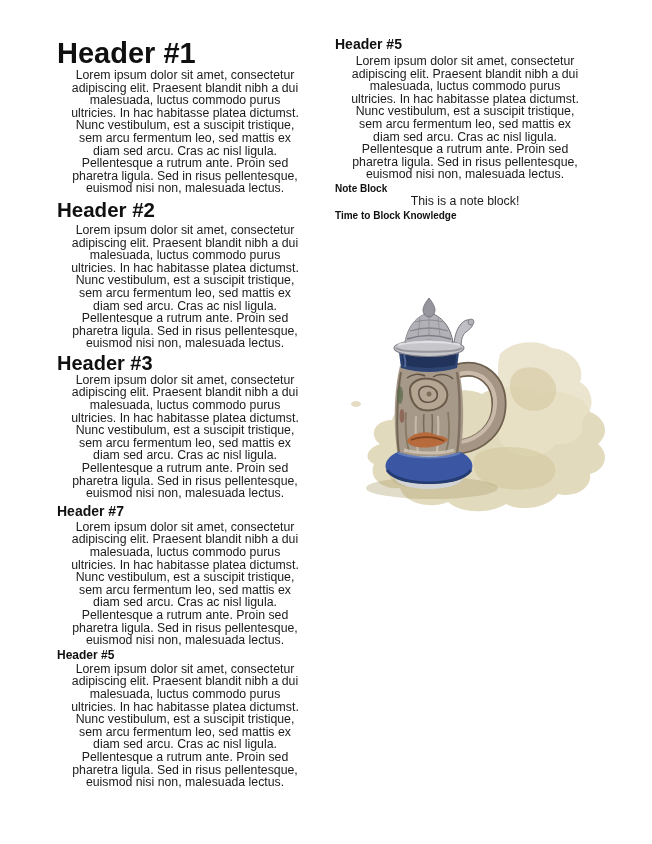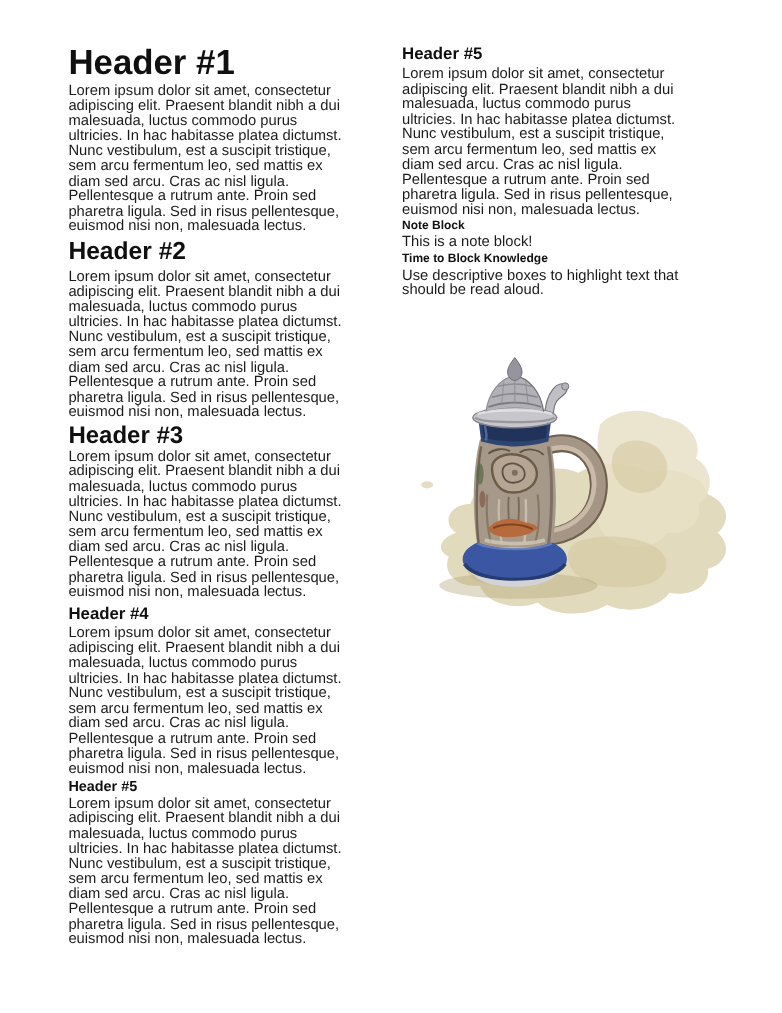--- a/index.html
+++ b/index.html
@@ -1,65 +1,64 @@
 <!DOCTYPE html>
 <html><head>
 <meta charset="utf-8">
 <style>
   html,body{margin:0;padding:0;background:#ffffff;}
   .page{position:relative;width:652px;height:844px;background:#ffffff;overflow:hidden;
         font-family:"Liberation Sans",sans-serif;color:#1b1b1b;}
   .col{position:absolute;top:0;box-sizing:border-box;}
   .col-left{left:57px;width:256px;padding-top:40px;}
   .col-right{left:335px;width:260px;padding-top:37px;}
-  p.body{font-size:12.3px;line-height:12.6px;margin:0 0 1px 0;letter-spacing:0;}
+  p.body{font-size:12.3px;line-height:12.6px;margin:0 0 1px 0;letter-spacing:0;text-align:center;}
   .h1{font-size:29px;line-height:26px;font-weight:700;margin:0 0 3px 0;color:#101010;}
   .h2{font-size:20.5px;line-height:22px;font-weight:700;margin:4px 0 3px 0;color:#101010;}
   .h3{font-size:20px;line-height:17px;font-weight:700;margin:5px 0 2px 0;color:#101010;}
   .h4{font-size:14px;line-height:15px;font-weight:700;margin:4px 0 2px 0;color:#101010;}
   .h5{font-size:12px;line-height:13px;font-weight:700;margin:2px 0 1px 0;color:#101010;}
   .rc-header{font-size:14px;line-height:15px;font-weight:700;margin:0 0 3px 0;color:#101010;}
   .note-title{font-size:10px;line-height:12.5px;font-weight:700;margin:6px 0 0 0;color:#101010;}
   .note-title.tight{margin-top:2px;}
-  .note-text{font-size:12.3px;line-height:12.6px;margin:0;}
+  .note-text{font-size:12.3px;line-height:12.6px;margin:0;text-align:center;}
   .tables-para{margin-top:1px;}
   .tables-para strong{font-weight:700;}
   .illustration{position:absolute;left:350px;top:292px;width:285px;height:230px;}
 </style>
 </head>
 <body>
 
 <div class="page">
 
   <div class="col col-left">
     <div class="h1">Header #1</div>
     <p class="body">Lorem ipsum dolor sit amet, consectetur<br>adipiscing elit. Praesent blandit nibh a dui<br>malesuada, luctus commodo purus<br>ultricies. In hac habitasse platea dictumst.<br>Nunc vestibulum, est a suscipit tristique,<br>sem arcu fermentum leo, sed mattis ex<br>diam sed arcu. Cras ac nisl ligula.<br>Pellentesque a rutrum ante. Proin sed<br>pharetra ligula. Sed in risus pellentesque,<br>euismod nisi non, malesuada lectus.</p>
 
     <div class="h2">Header #2</div>
     <p class="body">Lorem ipsum dolor sit amet, consectetur<br>adipiscing elit. Praesent blandit nibh a dui<br>malesuada, luctus commodo purus<br>ultricies. In hac habitasse platea dictumst.<br>Nunc vestibulum, est a suscipit tristique,<br>sem arcu fermentum leo, sed mattis ex<br>diam sed arcu. Cras ac nisl ligula.<br>Pellentesque a rutrum ante. Proin sed<br>pharetra ligula. Sed in risus pellentesque,<br>euismod nisi non, malesuada lectus.</p>
 
     <div class="h3">Header #3</div>
     <p class="body">Lorem ipsum dolor sit amet, consectetur<br>adipiscing elit. Praesent blandit nibh a dui<br>malesuada, luctus commodo purus<br>ultricies. In hac habitasse platea dictumst.<br>Nunc vestibulum, est a suscipit tristique,<br>sem arcu fermentum leo, sed mattis ex<br>diam sed arcu. Cras ac nisl ligula.<br>Pellentesque a rutrum ante. Proin sed<br>pharetra ligula. Sed in risus pellentesque,<br>euismod nisi non, malesuada lectus.</p>
 
-    <div class="h4">Header #4</div>
+    <div class="h4">Header #7</div>
     <p class="body">Lorem ipsum dolor sit amet, consectetur<br>adipiscing elit. Praesent blandit nibh a dui<br>malesuada, luctus commodo purus<br>ultricies. In hac habitasse platea dictumst.<br>Nunc vestibulum, est a suscipit tristique,<br>sem arcu fermentum leo, sed mattis ex<br>diam sed arcu. Cras ac nisl ligula.<br>Pellentesque a rutrum ante. Proin sed<br>pharetra ligula. Sed in risus pellentesque,<br>euismod nisi non, malesuada lectus.</p>
 
     <div class="h5">Header #5</div>
     <p class="body">Lorem ipsum dolor sit amet, consectetur<br>adipiscing elit. Praesent blandit nibh a dui<br>malesuada, luctus commodo purus<br>ultricies. In hac habitasse platea dictumst.<br>Nunc vestibulum, est a suscipit tristique,<br>sem arcu fermentum leo, sed mattis ex<br>diam sed arcu. Cras ac nisl ligula.<br>Pellentesque a rutrum ante. Proin sed<br>pharetra ligula. Sed in risus pellentesque,<br>euismod nisi non, malesuada lectus.</p>
   </div>
 
   <div class="col col-right">
     <div class="rc-header">Header #5</div>
     <p class="body">Lorem ipsum dolor sit amet, consectetur<br>adipiscing elit. Praesent blandit nibh a dui<br>malesuada, luctus commodo purus<br>ultricies. In hac habitasse platea dictumst.<br>Nunc vestibulum, est a suscipit tristique,<br>sem arcu fermentum leo, sed mattis ex<br>diam sed arcu. Cras ac nisl ligula.<br>Pellentesque a rutrum ante. Proin sed<br>pharetra ligula. Sed in risus pellentesque,<br>euismod nisi non, malesuada lectus.</p>
 
     <div class="note-title tight">Note Block</div>
     <p class="note-text">This is a note block!</p>
 
     <div class="note-title tight">Time to Block Knowledge</div>
-    <p class="note-text">Use descriptive boxes to highlight text that<br>should be read aloud.</p>
 
   </div>
 
   <div class="illustration">
     <svg viewBox="0 0 285 230" width="285" height="230" aria-hidden="true">
 
       <g>
         <path d="M30,152 C18,144 24,128 42,128 C46,114 66,106 84,112 C92,100 114,94 132,102 C148,92 176,92 190,102 C212,96 236,104 240,120 C256,126 260,142 248,152 C260,162 256,178 240,182 C242,196 226,206 208,202 C198,216 172,220 156,212 C140,222 112,222 98,210 C78,218 54,210 50,196 C32,198 18,186 24,172 C12,166 18,156 30,152 Z" fill="#ddd4b0" opacity="0.85"></path>
         <path d="M150,62 C160,50 186,46 202,56 C222,58 236,74 230,90 C244,98 246,118 232,128 C236,142 224,154 206,152 C198,164 178,168 162,160 C152,154 146,146 148,134 L148,72 Z" fill="#e7e0c7" opacity="0.85"></path>
         <path d="M168,78 C180,72 196,76 202,86 C210,96 206,110 196,116 C184,122 170,118 164,108 C158,98 158,84 168,78 Z" fill="#d3c79c" opacity="0.55"></path>

